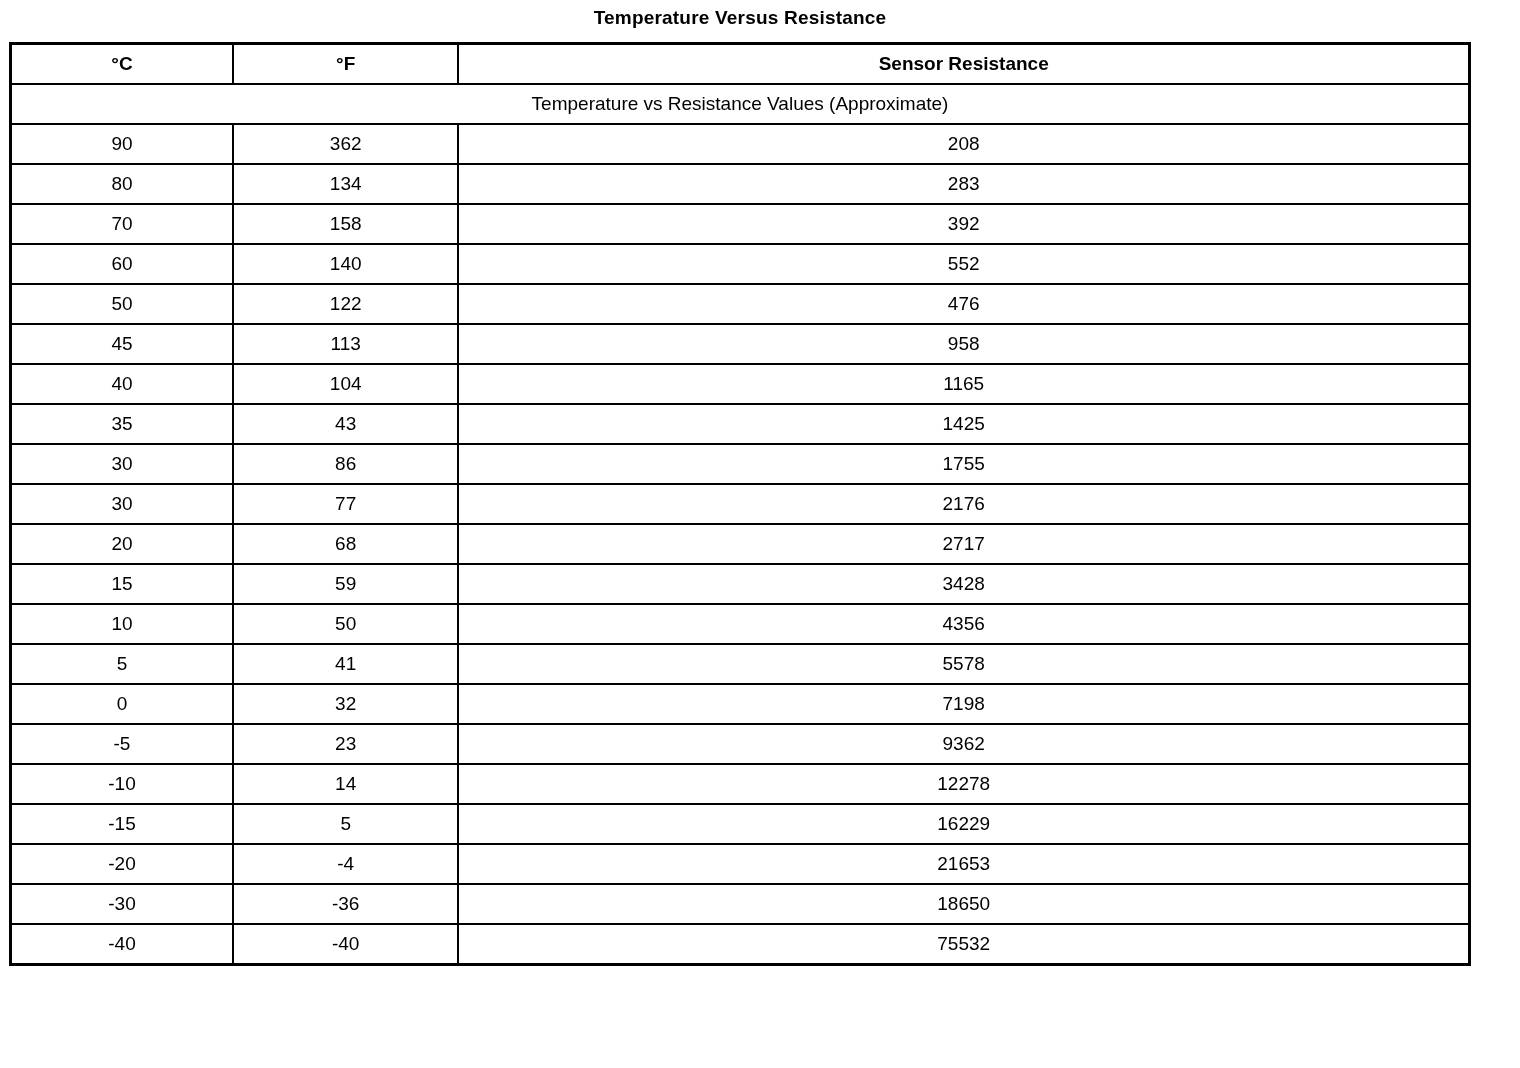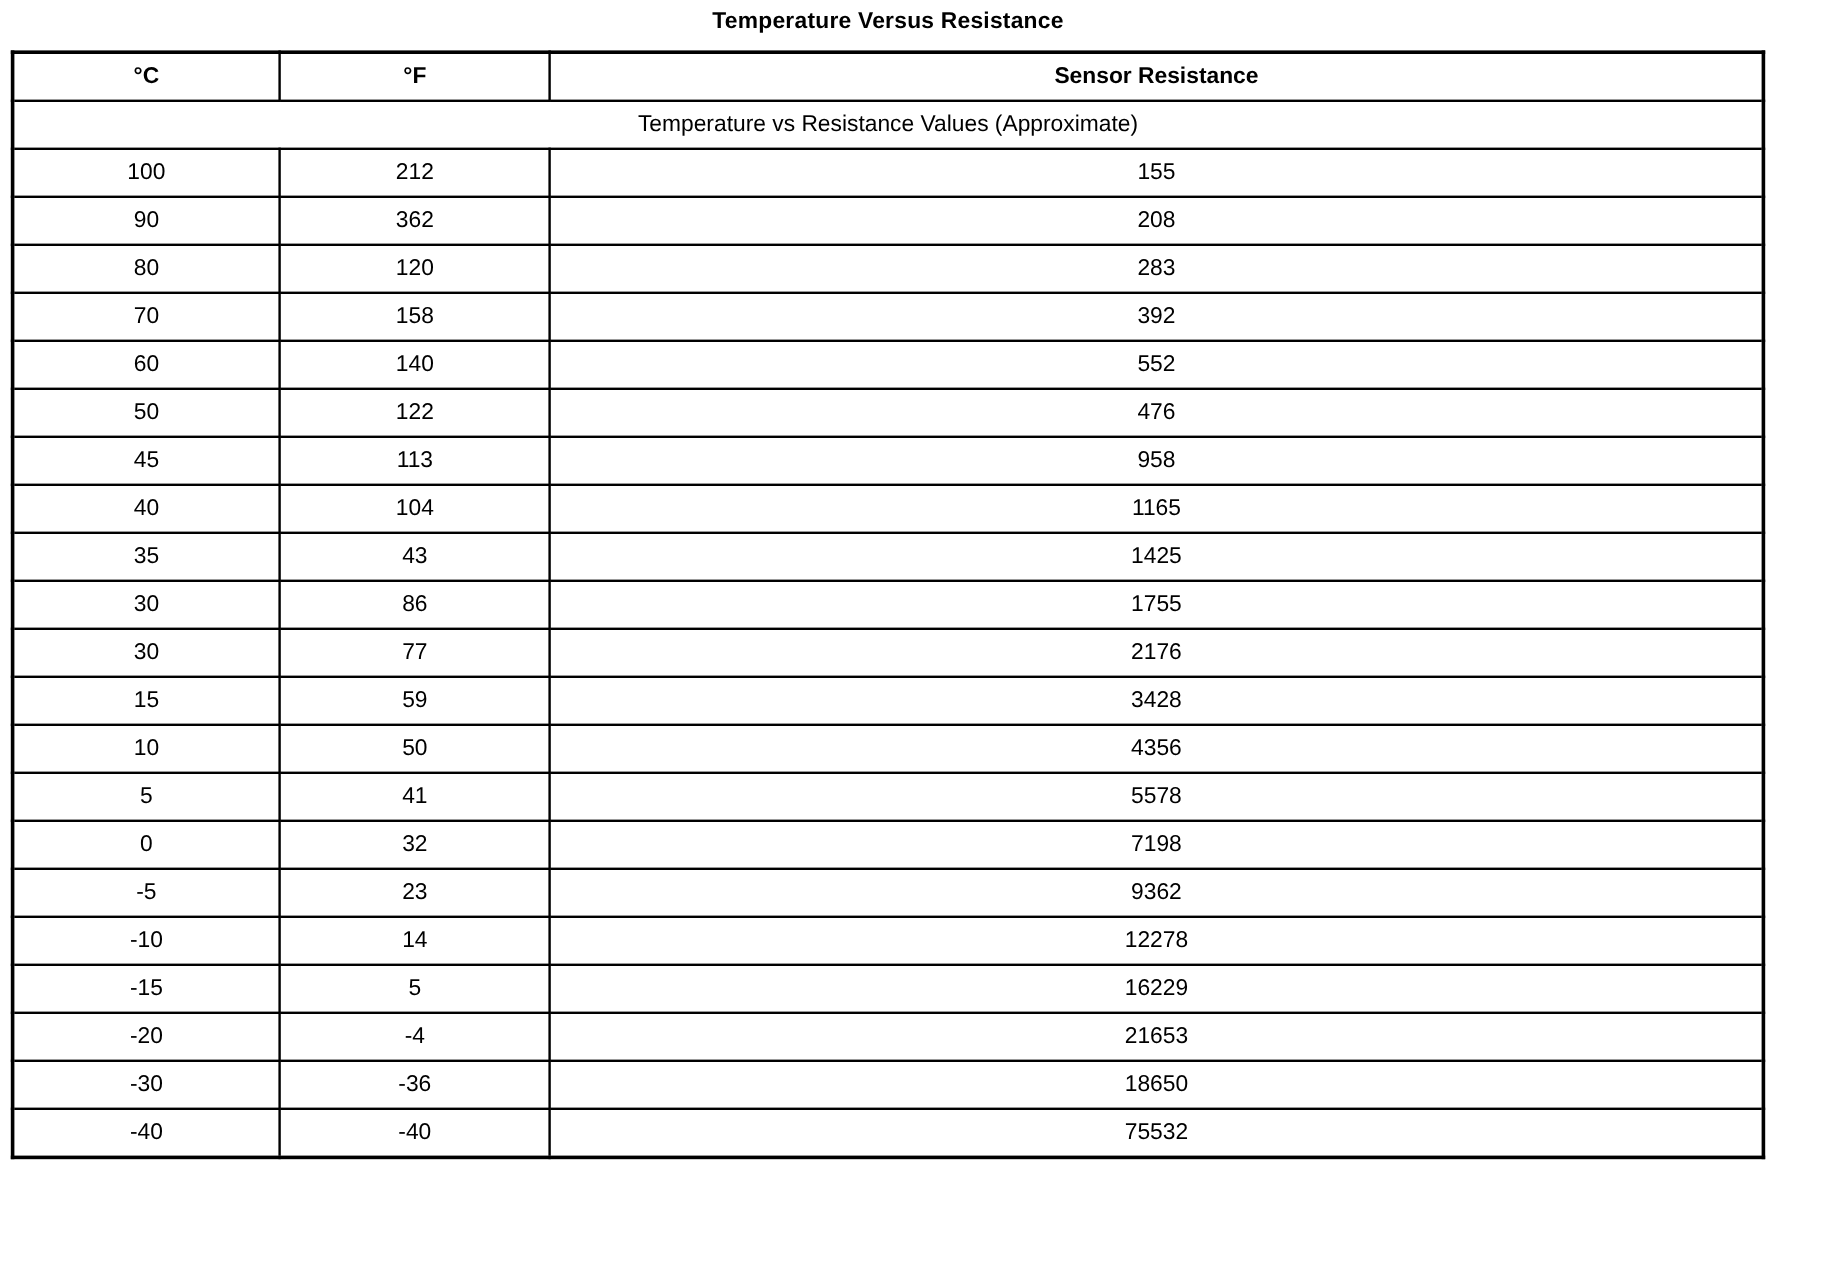--- a/index.html
+++ b/index.html
@@ -72,32 +72,27 @@
         <th>°C</th>
         <th>°F</th>
         <th>Sensor Resistance</th>
       </tr>
       <tr>
         <td colspan="3" class="subheader">Temperature vs Resistance Values (Approximate)</td>
       </tr>
     </thead>
     <tbody id="table-body">
         <tr>
-          <td>100</td>
-          <td>212</td>
-          <td>155</td>
-        </tr>
-        <tr>
           <td>90</td>
           <td>362</td>
           <td>208</td>
         </tr>
         <tr>
           <td>80</td>
-          <td>120</td>
+          <td>134</td>
           <td>283</td>
         </tr>
         <tr>
           <td>70</td>
           <td>158</td>
           <td>392</td>
         </tr>
         <tr>
           <td>60</td>
           <td>140</td>
@@ -125,20 +120,25 @@
         </tr>
         <tr>
           <td>30</td>
           <td>86</td>
           <td>1755</td>
         </tr>
         <tr>
           <td>30</td>
           <td>77</td>
           <td>2176</td>
+        </tr>
+        <tr>
+          <td>20</td>
+          <td>68</td>
+          <td>2717</td>
         </tr>
         <tr>
           <td>15</td>
           <td>59</td>
           <td>3428</td>
         </tr>
         <tr>
           <td>10</td>
           <td>50</td>
           <td>4356</td>

